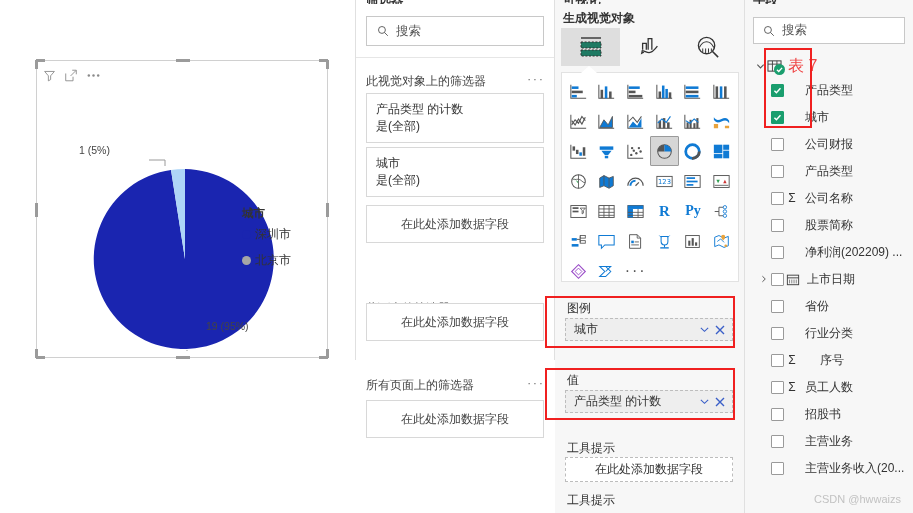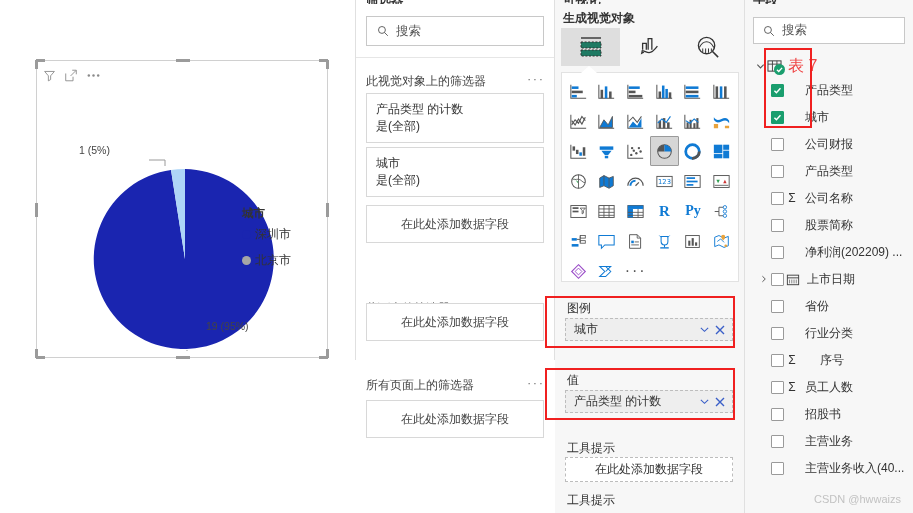--- a/index.html
+++ b/index.html
@@ -751,21 +751,21 @@
         <div class="tree-row" style="top: 429px; padding-left: 12px;">
           <span class="chev"></span>
           <span class="cbox"></span>
           <span style="width:16px;"></span>
           <span class="fld-name" style="margin-left:5px;">主营业务</span>
         </div>
         <div class="tree-row" style="top: 456px; padding-left: 12px;">
           <span class="chev"></span>
           <span class="cbox"></span>
           <span style="width:16px;"></span>
-          <span class="fld-name" style="margin-left:5px;">主营业务收入(40...</span>
+          <span class="fld-name" style="margin-left:5px;">主营业务收入(20...</span>
         </div>
       </div>
 
     <div class="watermark">CSDN @hwwaizs</div>
   </div>
 
   <div class="redbox" style="left:545px; top:296px; width:190px; height:52px;"></div>
   <div class="redbox" style="left:545px; top:368px; width:190px; height:52px;"></div>
   <div class="redbox" style="left:764px; top:48px; width:48px; height:80px;"></div>
 

